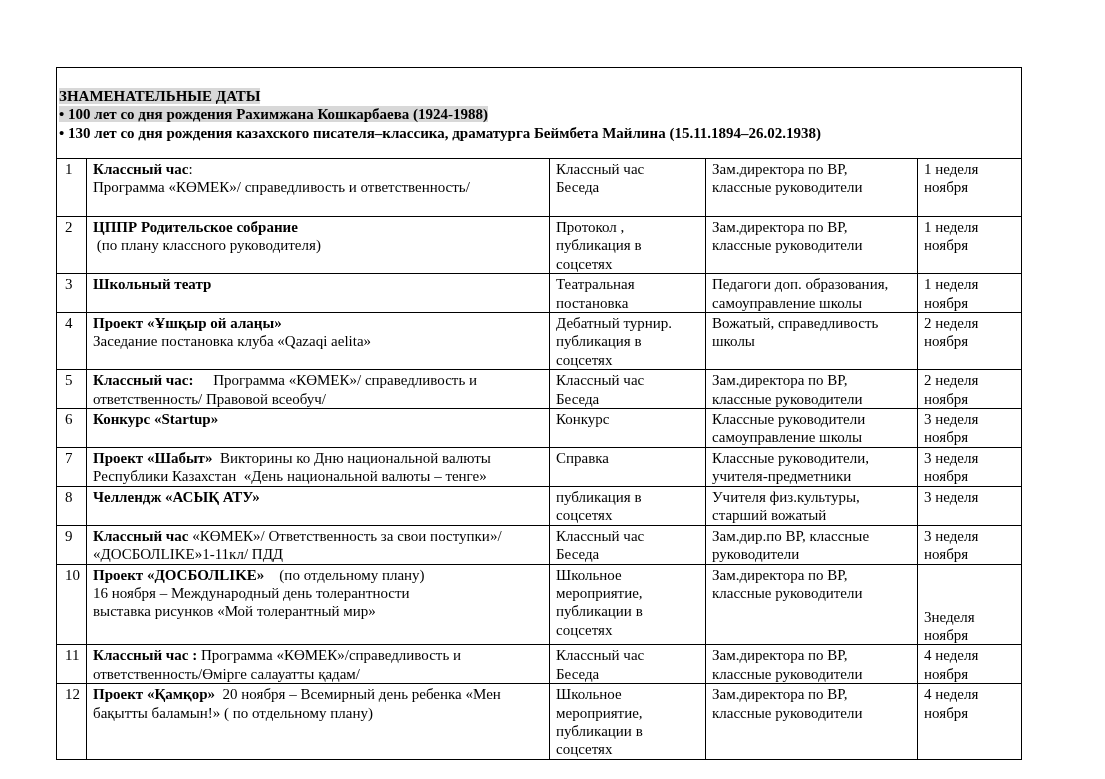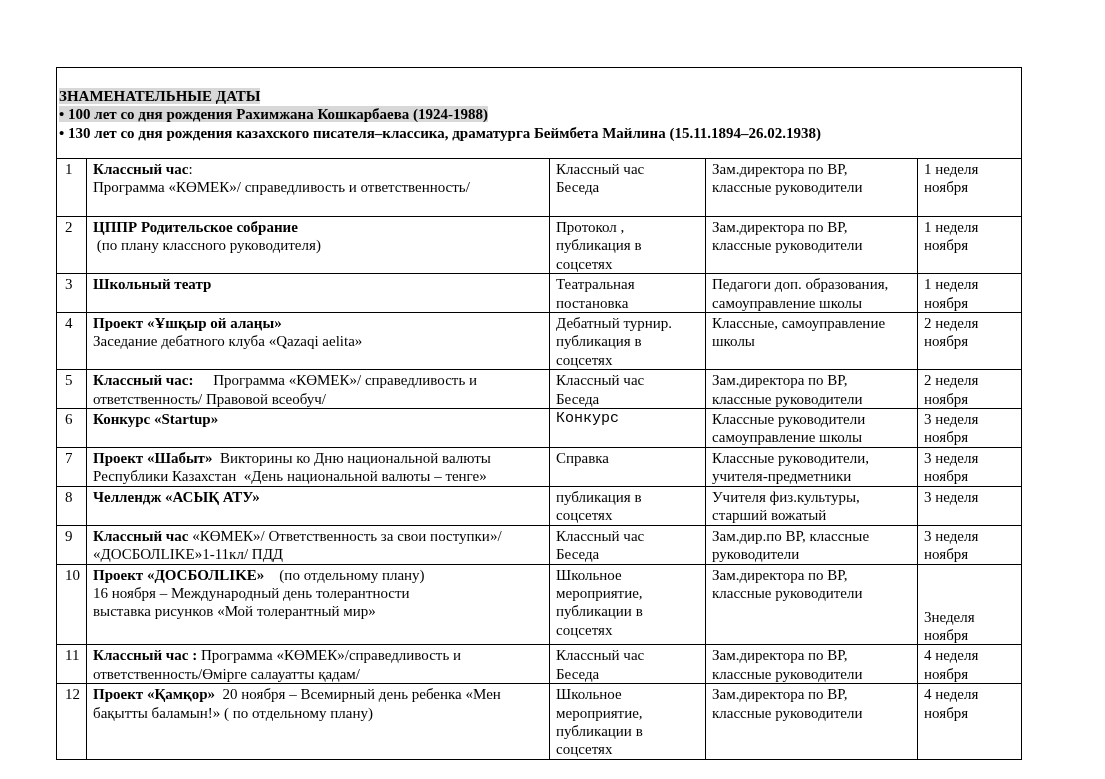--- a/index.html
+++ b/index.html
@@ -127,29 +127,29 @@
         </td>
         <td>
           <div style="white-space: nowrap;">1 неделя</div>
           <div style="white-space: nowrap;">ноября</div>
         </td>
       </tr>
       <tr style="height: 55px;">
         <td class="num">4</td>
         <td>
           <div><b>Проект «Ұшқыр ой алаңы»</b><span style="white-space: pre;"></span></div>
-          <div style="white-space: pre;">Заседание дебатного клуба «Qazaqi aelita»</div>
+          <div style="white-space: pre;">Заседание постановка клуба «Qazaqi aelita»</div>
         </td>
         <td>
           <div style="white-space: nowrap;">Дебатный турнир.</div>
           <div style="white-space: nowrap;">публикация в</div>
           <div style="white-space: nowrap;">соцсетях</div>
         </td>
         <td>
-          <div style="white-space: nowrap;">Классные, самоуправление</div>
+          <div style="white-space: nowrap;">Вожатый, справедливость</div>
           <div style="white-space: nowrap;">школы</div>
         </td>
         <td>
           <div style="white-space: nowrap;">2 неделя</div>
           <div style="white-space: nowrap;">ноября</div>
         </td>
       </tr>
       <tr style="height: 37px;">
         <td class="num">5</td>
         <td>
@@ -168,21 +168,21 @@
           <div style="white-space: nowrap;">2 неделя</div>
           <div style="white-space: nowrap;">ноября</div>
         </td>
       </tr>
       <tr style="height: 37px;">
         <td class="num">6</td>
         <td>
           <div><b>Конкурс «Startup»</b><span style="white-space: pre;"></span></div>
         </td>
         <td>
-          <div style="white-space: nowrap; font-family: Liberation Mono, monospace;">Конкурс</div>
+          <div style="white-space: nowrap;">Конкурс</div>
         </td>
         <td>
           <div style="white-space: nowrap;">Классные руководители</div>
           <div style="white-space: nowrap;">самоуправление школы</div>
         </td>
         <td>
           <div style="white-space: nowrap;">3 неделя</div>
           <div style="white-space: nowrap;">ноября</div>
         </td>
       </tr>

